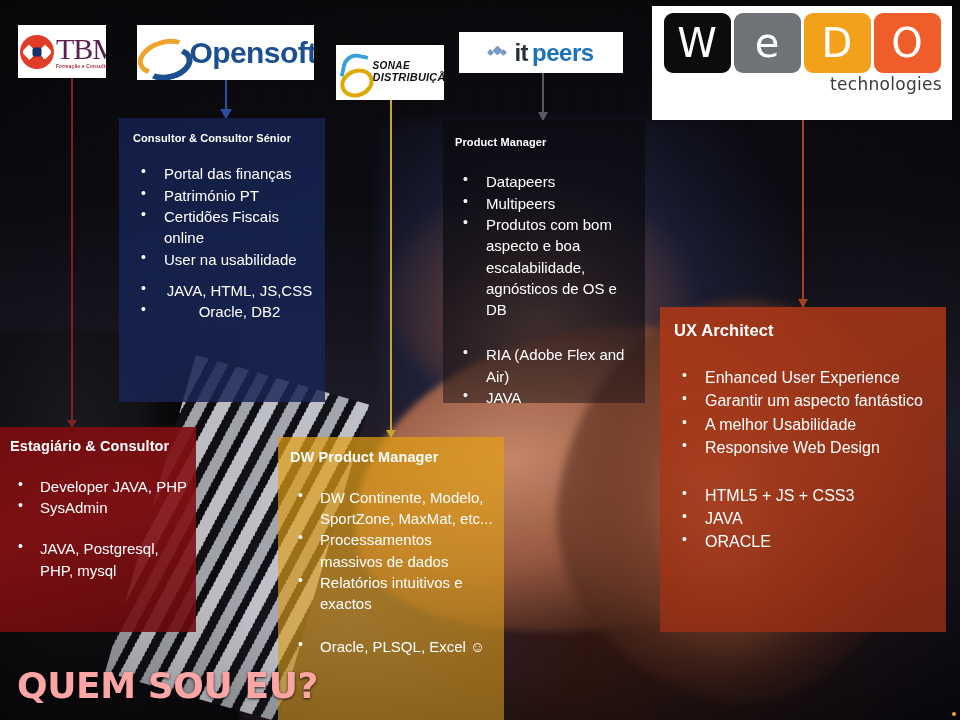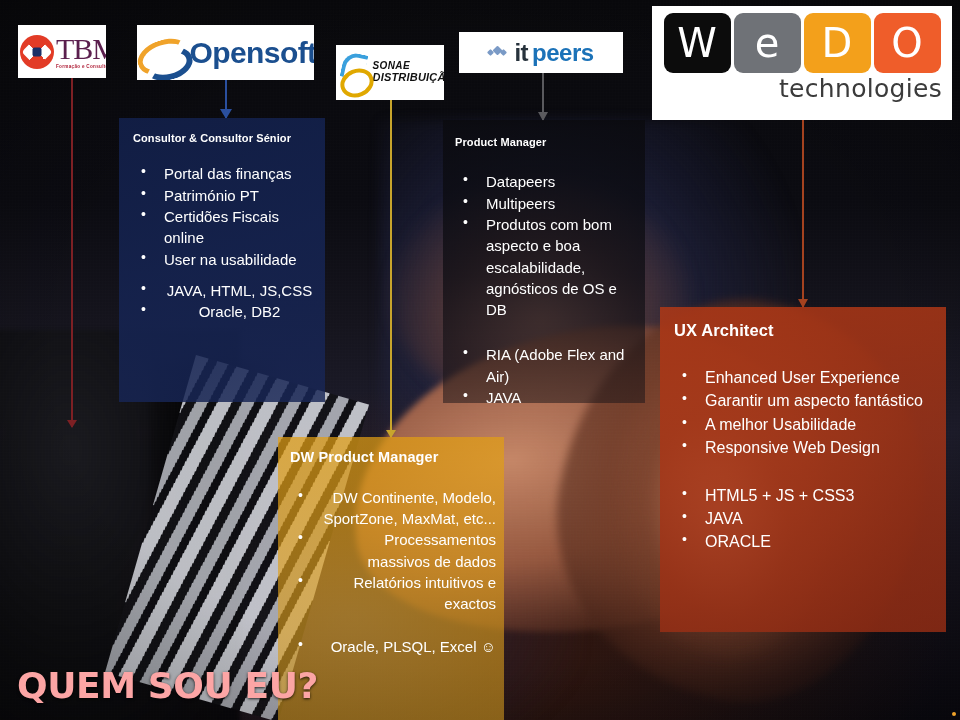--- a/index.html
+++ b/index.html
@@ -181,21 +181,21 @@
     width:67px;height:60px;border-radius:9px;
     display:flex;align-items:center;justify-content:center;
     font-size:40px;font-weight:400;
     font-family:"DejaVu Sans",sans-serif;
   }
   .wedo-w{background:#0c0c0c;color:#fff;}
   .wedo-e{background:#6f7277;color:#fff;}
   .wedo-d{background:#f3a01b;color:#fff;}
   .wedo-o{background:#ef5d2a;color:#fff;}
   .wedo-tech{
-    align-self:flex-end;font-size:25px;color:#3b3b3b;letter-spacing:.3px;
+    align-self:flex-end;font-size:17px;color:#3b3b3b;letter-spacing:.3px;
     padding:1px 10px 4px 0;font-family:"DejaVu Sans",sans-serif;
   }
 
   
   .arrow{position:absolute;}
   .arrow .line{position:absolute;left:0;top:0;width:1.6px;height:100%;}
   .arrow .head{
     position:absolute;left:-4px;bottom:-1px;width:0;height:0;
     border-left:5px solid transparent;border-right:5px solid transparent;
   }
@@ -244,21 +244,21 @@
   }
   #box-estagiario h3{font-size:14.5px;}
   #box-estagiario li{font-size:15px;padding-left:30px;}
   
   #box-dw{
     left:278px;top:437px;width:226px;height:283px;
     background:linear-gradient(175deg, rgba(226,158,18,.72) 0%, rgba(222,158,26,.66) 45%, rgba(206,150,30,.60) 100%);
     padding:12px 8px 0 12px;box-sizing:border-box;
   }
   #box-dw h3{font-size:14.5px;}
-  #box-dw li{font-size:15px;padding-left:30px;text-align:right;}
+  #box-dw li{font-size:15px;padding-left:30px;}
 
   
   #quem-sou-eu{
     position:absolute;left:17px;top:668px;
     font-size:36px;font-weight:700;color:#fca5a5;
     letter-spacing:-.4px;line-height:1;
     font-family:"DejaVu Sans",sans-serif;
     text-shadow:0 1px 3px rgba(0,0,0,.8);
   }
   #corner-dot{
@@ -393,20 +393,30 @@
       <li>A melhor Usabilidade</li>
       <li>Responsive Web Design</li>
     </ul>
     <ul class="grp" style="margin-top:24px;">
       <li>HTML5 + JS + CSS3</li>
       <li>JAVA</li>
       <li>ORACLE</li>
     </ul>
   </div>
 
+  <div class="box" id="box-estagiario">
+    <h3>Estagiário &amp; Consultor</h3>
+    <ul style="margin-top:20px;">
+      <li>Developer JAVA, PHP</li>
+      <li>SysAdmin</li>
+    </ul>
+    <ul class="grp" style="margin-top:20px;">
+      <li>JAVA, Postgresql, PHP, mysql</li>
+    </ul>
+  </div>
 
   <div class="box" id="box-dw">
     <h3>DW Product Manager</h3>
     <ul style="margin-top:20px;">
       <li>DW Continente, Modelo, SportZone, MaxMat, etc...</li>
       <li>Processamentos massivos de dados</li>
       <li>Relatórios intuitivos e exactos</li>
     </ul>
     <ul class="grp" style="margin-top:22px;">
       <li>Oracle, PLSQL, Excel ☺</li>

